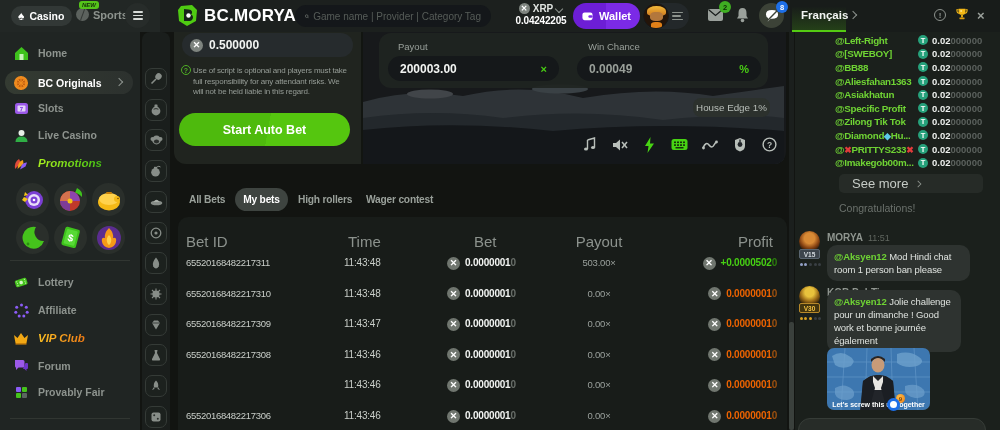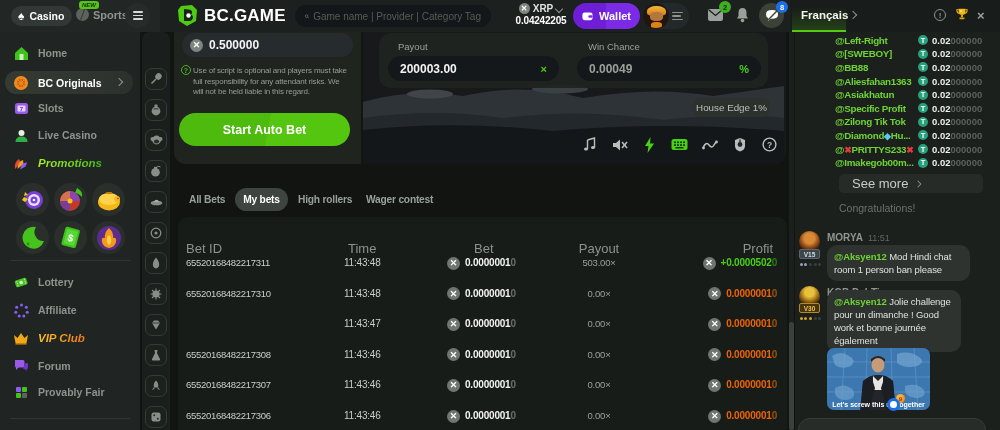--- a/index.html
+++ b/index.html
@@ -140,21 +140,21 @@
 
   
   .tabs { position:absolute; left:174px; top:188px; height:23px; }
   .tab { position:absolute; top:0; height:23px; line-height:23px; color:#99a09a; font-size:10.2px;
          font-weight:bold; letter-spacing:-.2px; cursor:pointer; white-space:nowrap; }
   .tab.active { border-radius:12px; background:#3e4440; color:#fff; text-align:center; }
 
   
   .table-panel { position:absolute; left:178px; top:217px; width:609px; height:213px;
                  background:#181c19; border-radius:10px 10px 0 0; overflow:hidden; }
-  .th { position:absolute; top:24px; color:#8c928d; font-size:13px; }
+  .th { position:absolute; top:16px; color:#8c928d; font-size:15px; }
   .trow { position:absolute; left:0; width:609px; height:32px; }
   .tc { position:absolute; top:0; height:32px; line-height:32px; font-size:10px; color:#c9cec9; letter-spacing:-.2px; }
   .tc.id { left:8px; font-size:9.5px; letter-spacing:-.3px; }
   .tc.time { left:166px; }
   .tc.bet { left:269px; display:flex; align-items:center; gap:5px; }
   .tc.payout { left:379px; width:84px; text-align:center; color:#9aa09c; font-size:9.5px; }
   .tc.profit { right:10px; display:flex; align-items:center; gap:5px; }
   .num-main { color:#f2f4f2; font-weight:bold; }
   .num-dim { color:#686e69; font-weight:bold; }
   .profit-pos .num-main { color:#46d013; }
@@ -235,21 +235,21 @@
           <i></i>
         </span>
     </div>
 
     <div class="logo">
       <svg width="19" height="21" viewBox="0 0 19 21">
         <path d="M3 1 L14 0 L19 5 L18 16 L9 21 L1 16 L0 5 Z" fill="#4fcb12"></path>
         <path d="M6 4 L6 16 L12 16 Q15 15 15 12 Q15 10 13 9.5 Q14.5 8.5 14 6.5 Q13.5 4.5 10.5 4.5 Z" fill="#17241a"></path>
         <circle cx="10.5" cy="10.5" r="2.2" fill="#fff"></circle>
       </svg>
-      <span class="logo-text">BC.GAME</span>
+      <span class="logo-text">BC.MORYA</span>
     </div>
 
     <div class="search-bar">
       <svg width="11" height="11" viewBox="0 0 11 11">
         <circle cx="4.5" cy="4.5" r="3.6" fill="none" stroke="#8d938e" stroke-width="1.4"></circle>
         <line x1="7.3" y1="7.3" x2="10.2" y2="10.2" stroke="#8d938e" stroke-width="1.4"></line>
       </svg>
       <span class="search-ph">Game name | Provider | Category Tag</span>
     </div>
 
@@ -692,20 +692,21 @@
           <span class="coin-gray">✕</span>
           <span><span class="num-main">0.0000001</span><span class="num-dim">0</span></span>
         </span>
         <span class="tc payout">0.00×</span>
         <span class="tc profit profit-neg">
           <span class="coin-gray">✕</span>
           <span><span class="num-main">0.0000001</span><span class="num-dim">0</span></span>
         </span>
       </div>
       <div class="trow" style="top: 91.2px;">
+        <span class="tc id">65520168482217309</span>
         <span class="tc time">11:43:47</span>
         <span class="tc bet">
           <span class="coin-gray">✕</span>
           <span><span class="num-main">0.0000001</span><span class="num-dim">0</span></span>
         </span>
         <span class="tc payout">0.00×</span>
         <span class="tc profit profit-neg">
           <span class="coin-gray">✕</span>
           <span><span class="num-main">0.0000001</span><span class="num-dim">0</span></span>
         </span>
@@ -717,21 +718,20 @@
           <span class="coin-gray">✕</span>
           <span><span class="num-main">0.0000001</span><span class="num-dim">0</span></span>
         </span>
         <span class="tc payout">0.00×</span>
         <span class="tc profit profit-neg">
           <span class="coin-gray">✕</span>
           <span><span class="num-main">0.0000001</span><span class="num-dim">0</span></span>
         </span>
       </div>
       <div class="trow" style="top: 152.4px;">
-        <span class="tc id">65520168482217307</span>
         <span class="tc time">11:43:46</span>
         <span class="tc bet">
           <span class="coin-gray">✕</span>
           <span><span class="num-main">0.0000001</span><span class="num-dim">0</span></span>
         </span>
         <span class="tc payout">0.00×</span>
         <span class="tc profit profit-neg">
           <span class="coin-gray">✕</span>
           <span><span class="num-main">0.0000001</span><span class="num-dim">0</span></span>
         </span>

